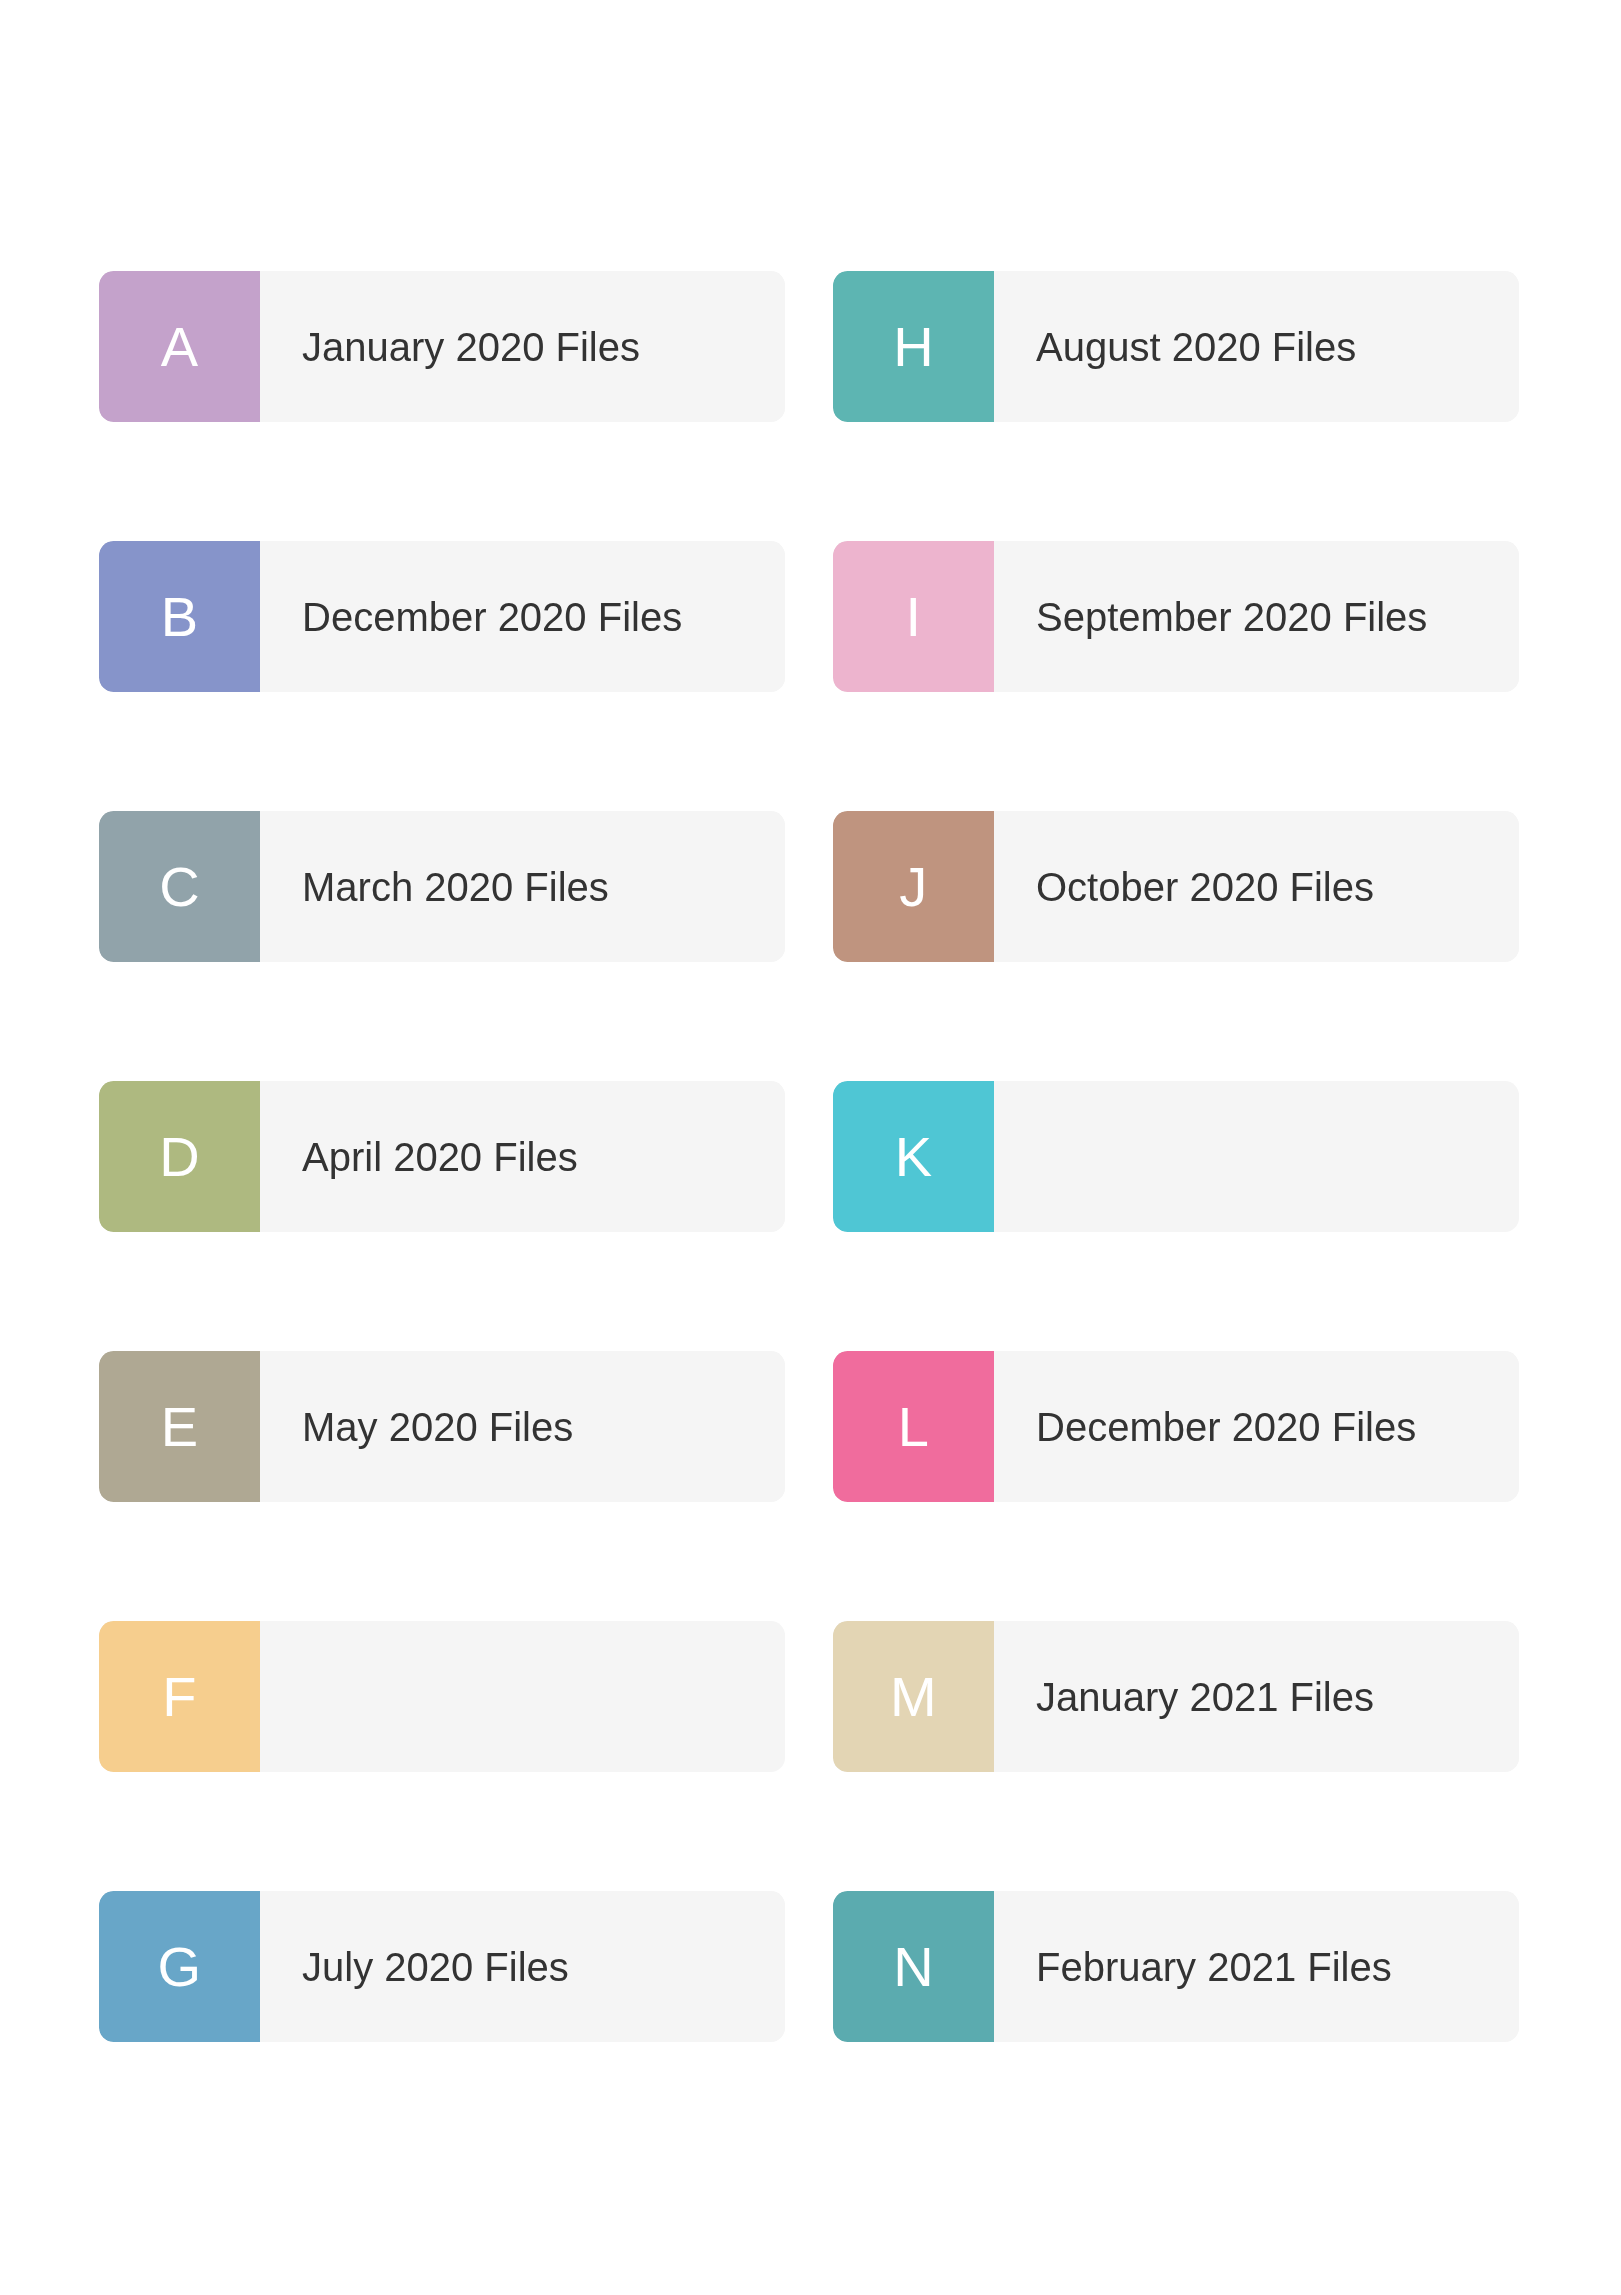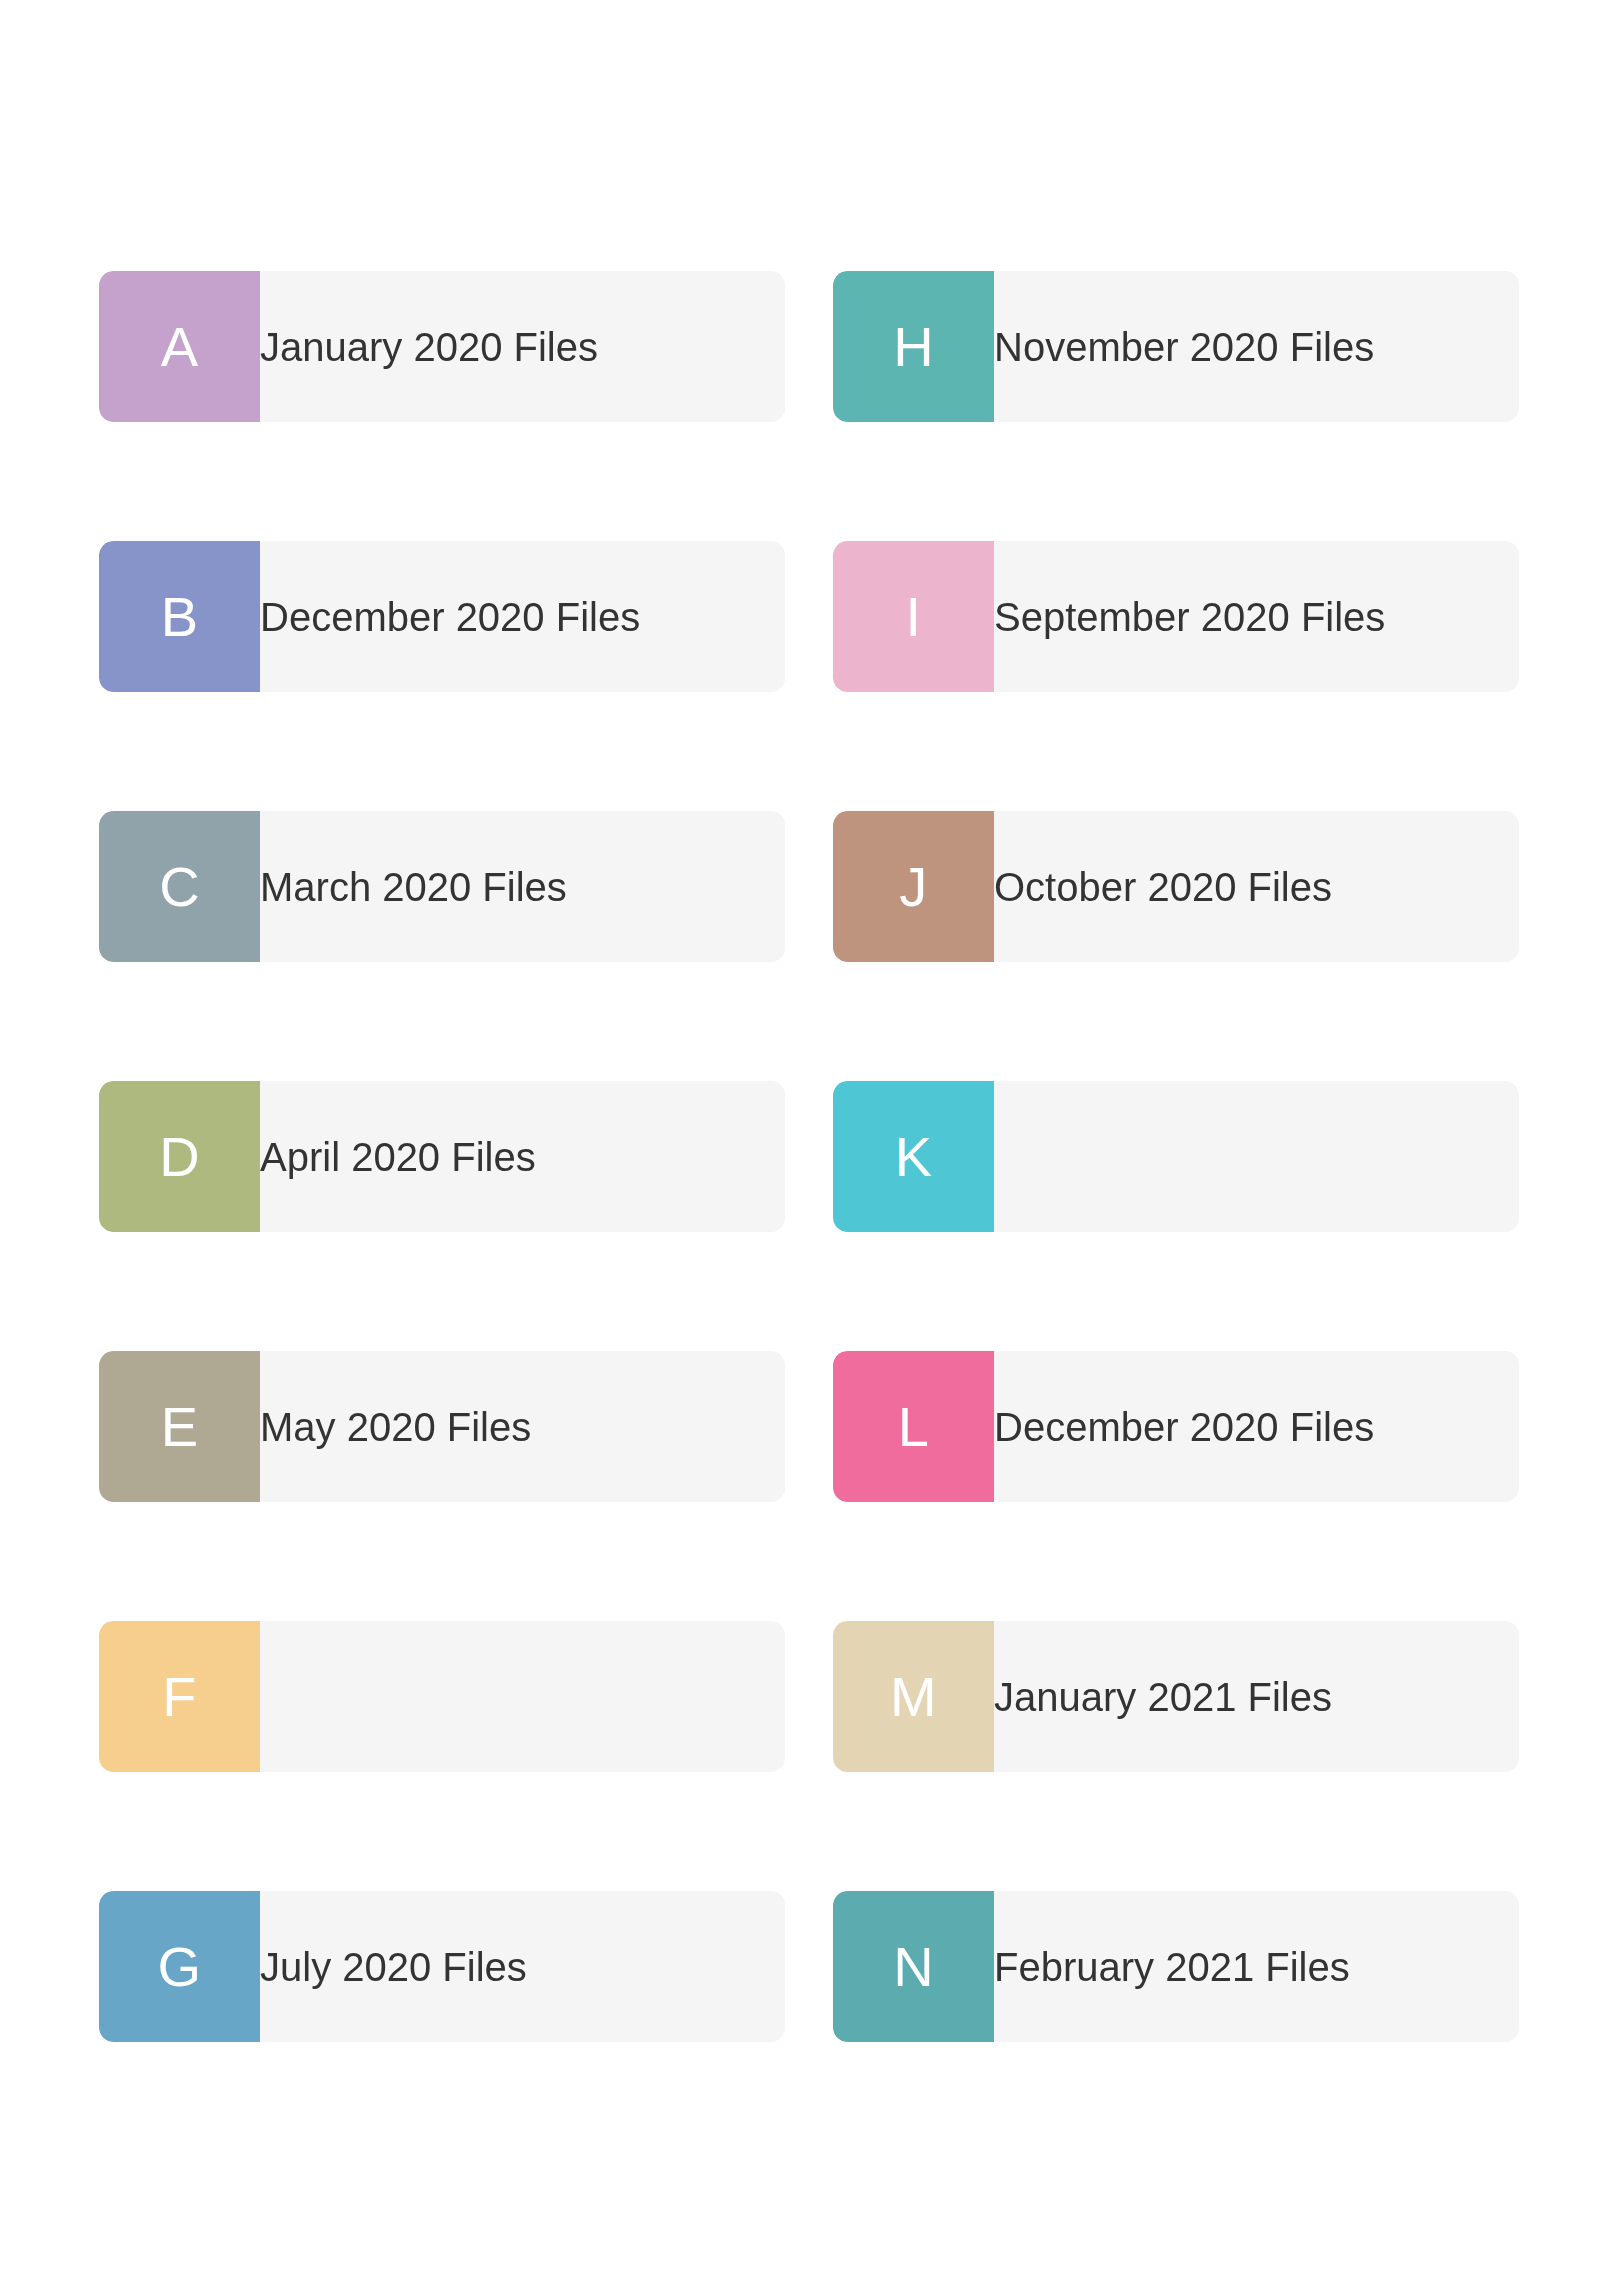--- a/index.html
+++ b/index.html
@@ -71,20 +71,21 @@
     user-select: none;
   }
 
   .folder-body {
     flex: 1 1 auto;
     display: flex;
     align-items: center;
     background: #f5f5f5;
     border-top-right-radius: 14.3px;
     border-bottom-right-radius: 14.3px;
+    padding-left: 42px;
     box-sizing: border-box;
   }
 
   .folder-label {
     color: #333333;
     font-size: 40px;
     font-weight: 400;
     line-height: 1.1;
     white-space: nowrap;
     font-family: "Liberation Sans", sans-serif;
@@ -149,21 +150,21 @@
             <span class="folder-label">July 2020 Files</span>
           </div>
         </div>
       </div>
     <div class="folder-column">
         <div class="folder-card">
           <div class="folder-badge" style="background: rgb(93, 181, 178);">
             <span class="folder-badge-letter">H</span>
           </div>
           <div class="folder-body">
-            <span class="folder-label">November 2020 Files</span>
+            <span class="folder-label">August 2020 Files</span>
           </div>
         </div>
         <div class="folder-card">
           <div class="folder-badge" style="background: rgb(237, 180, 206);">
             <span class="folder-badge-letter">I</span>
           </div>
           <div class="folder-body">
             <span class="folder-label">September 2020 Files</span>
           </div>
         </div>

